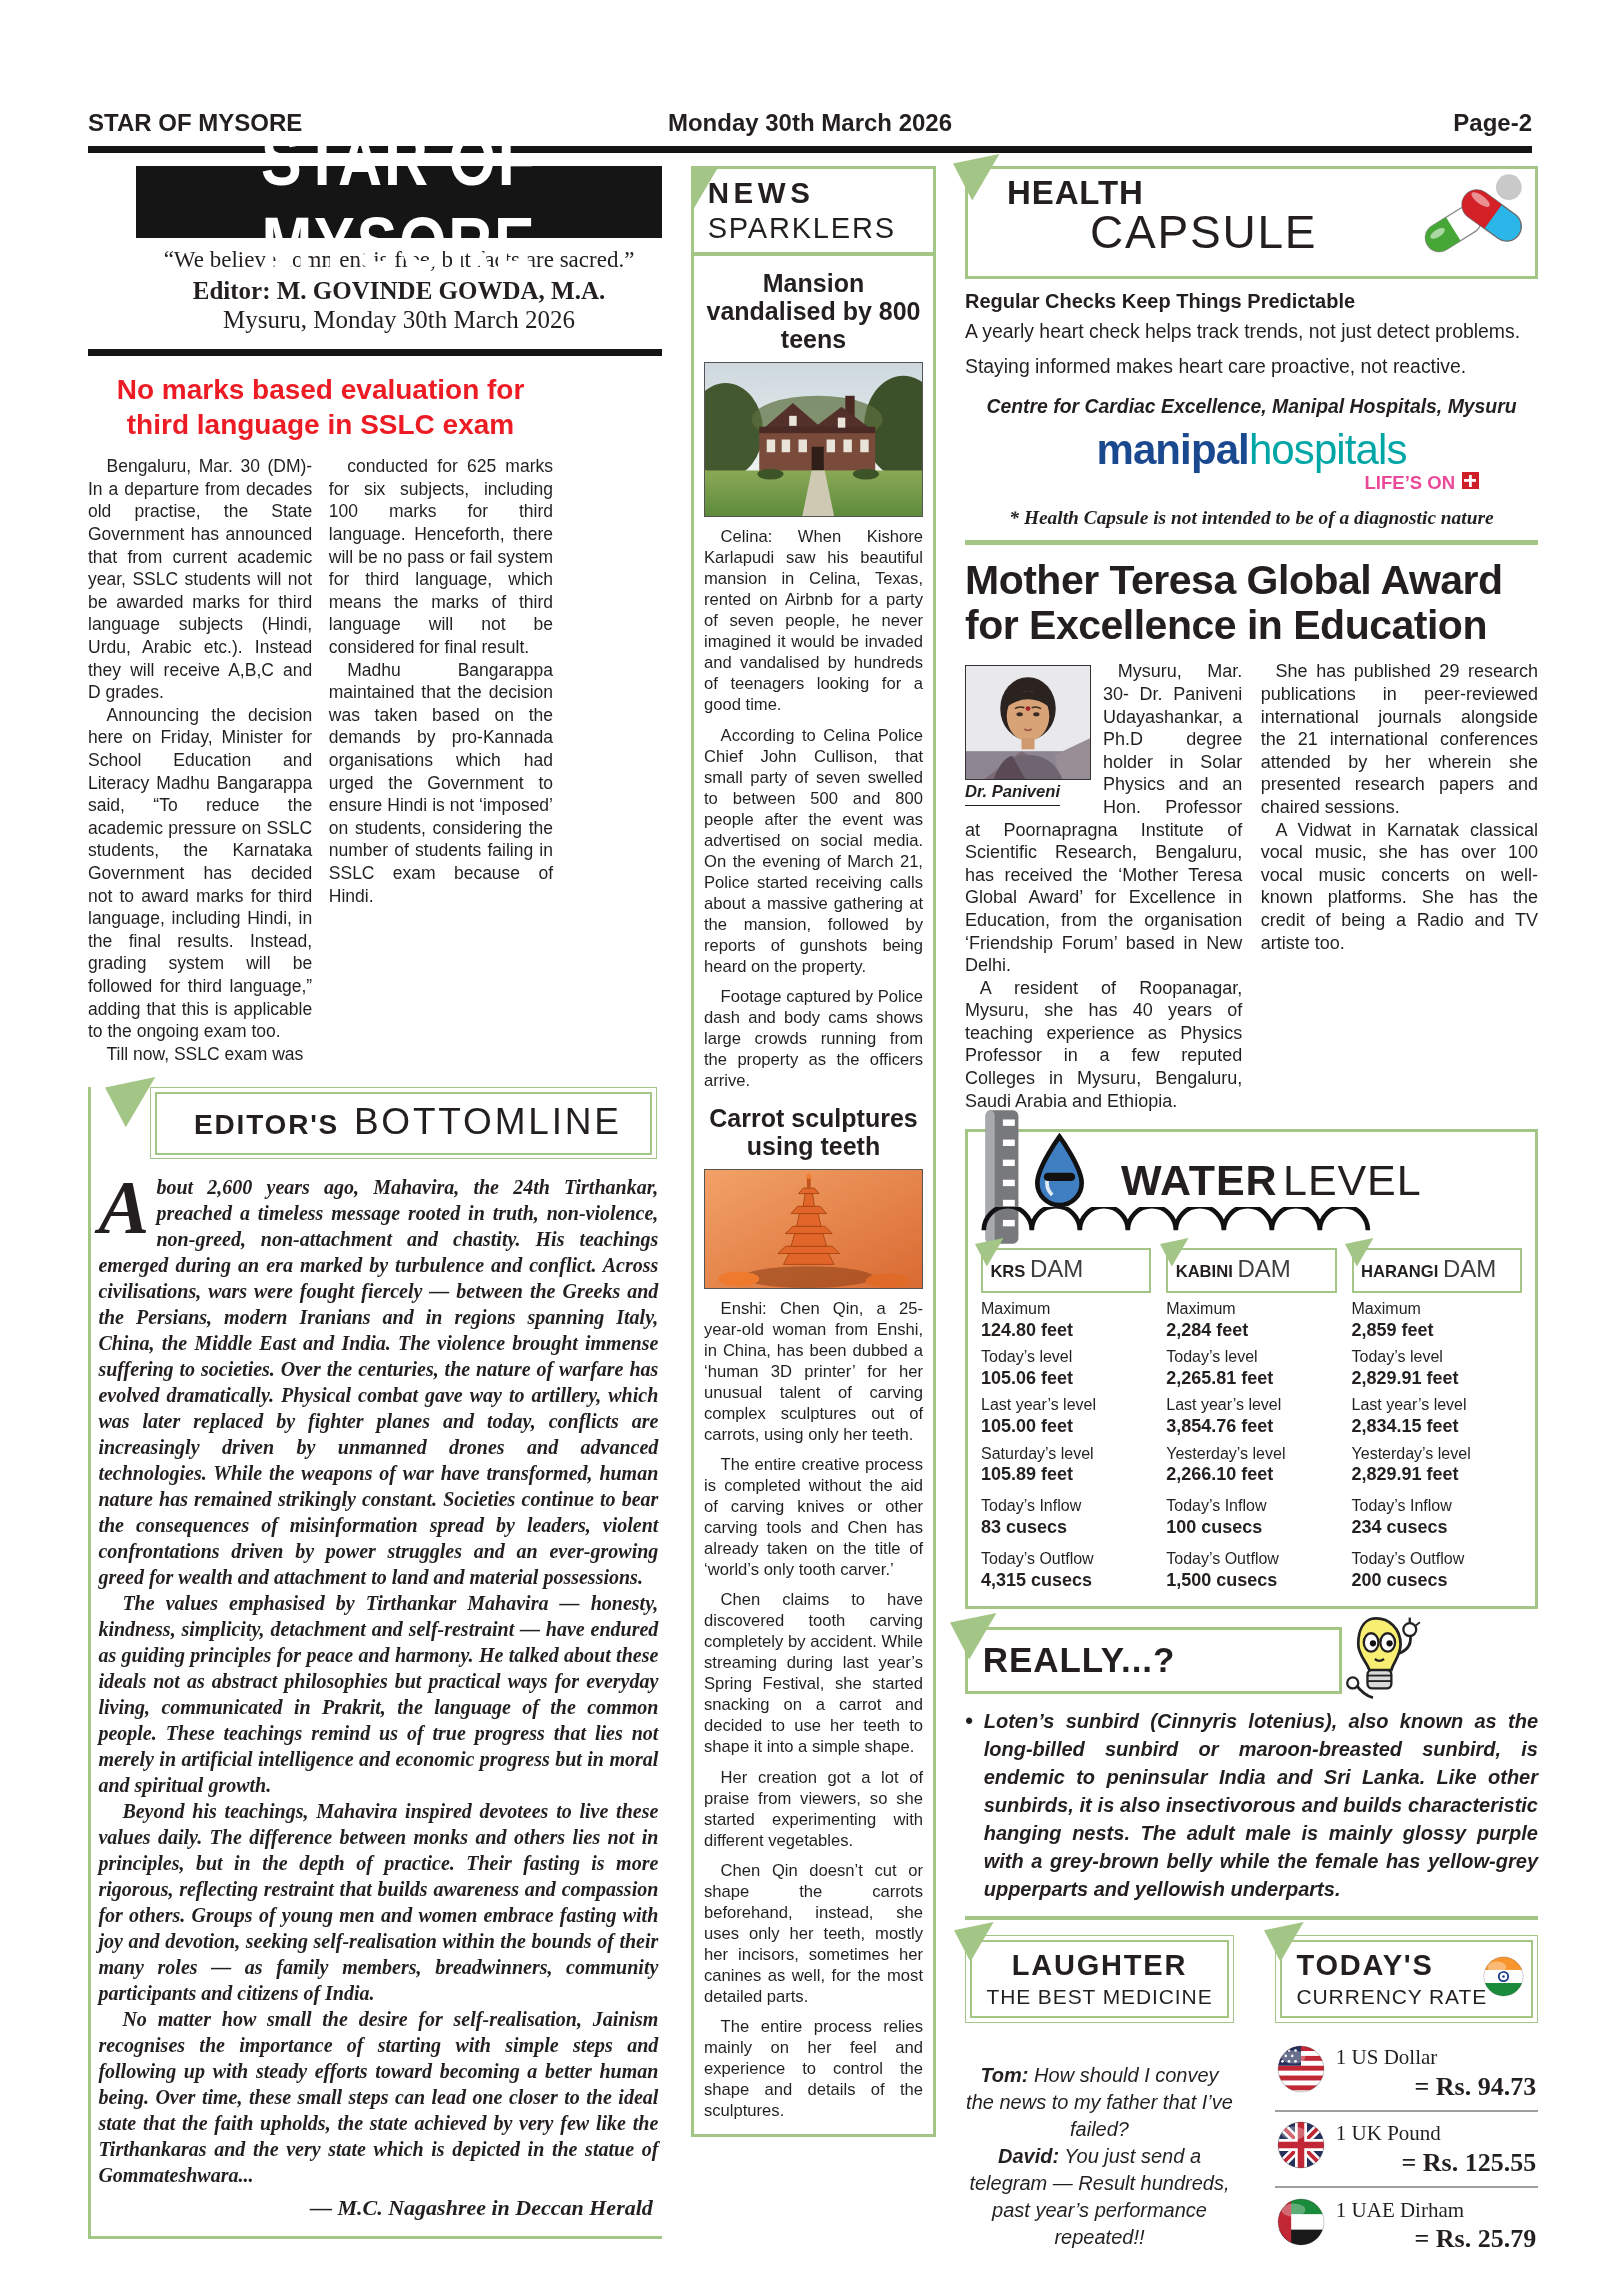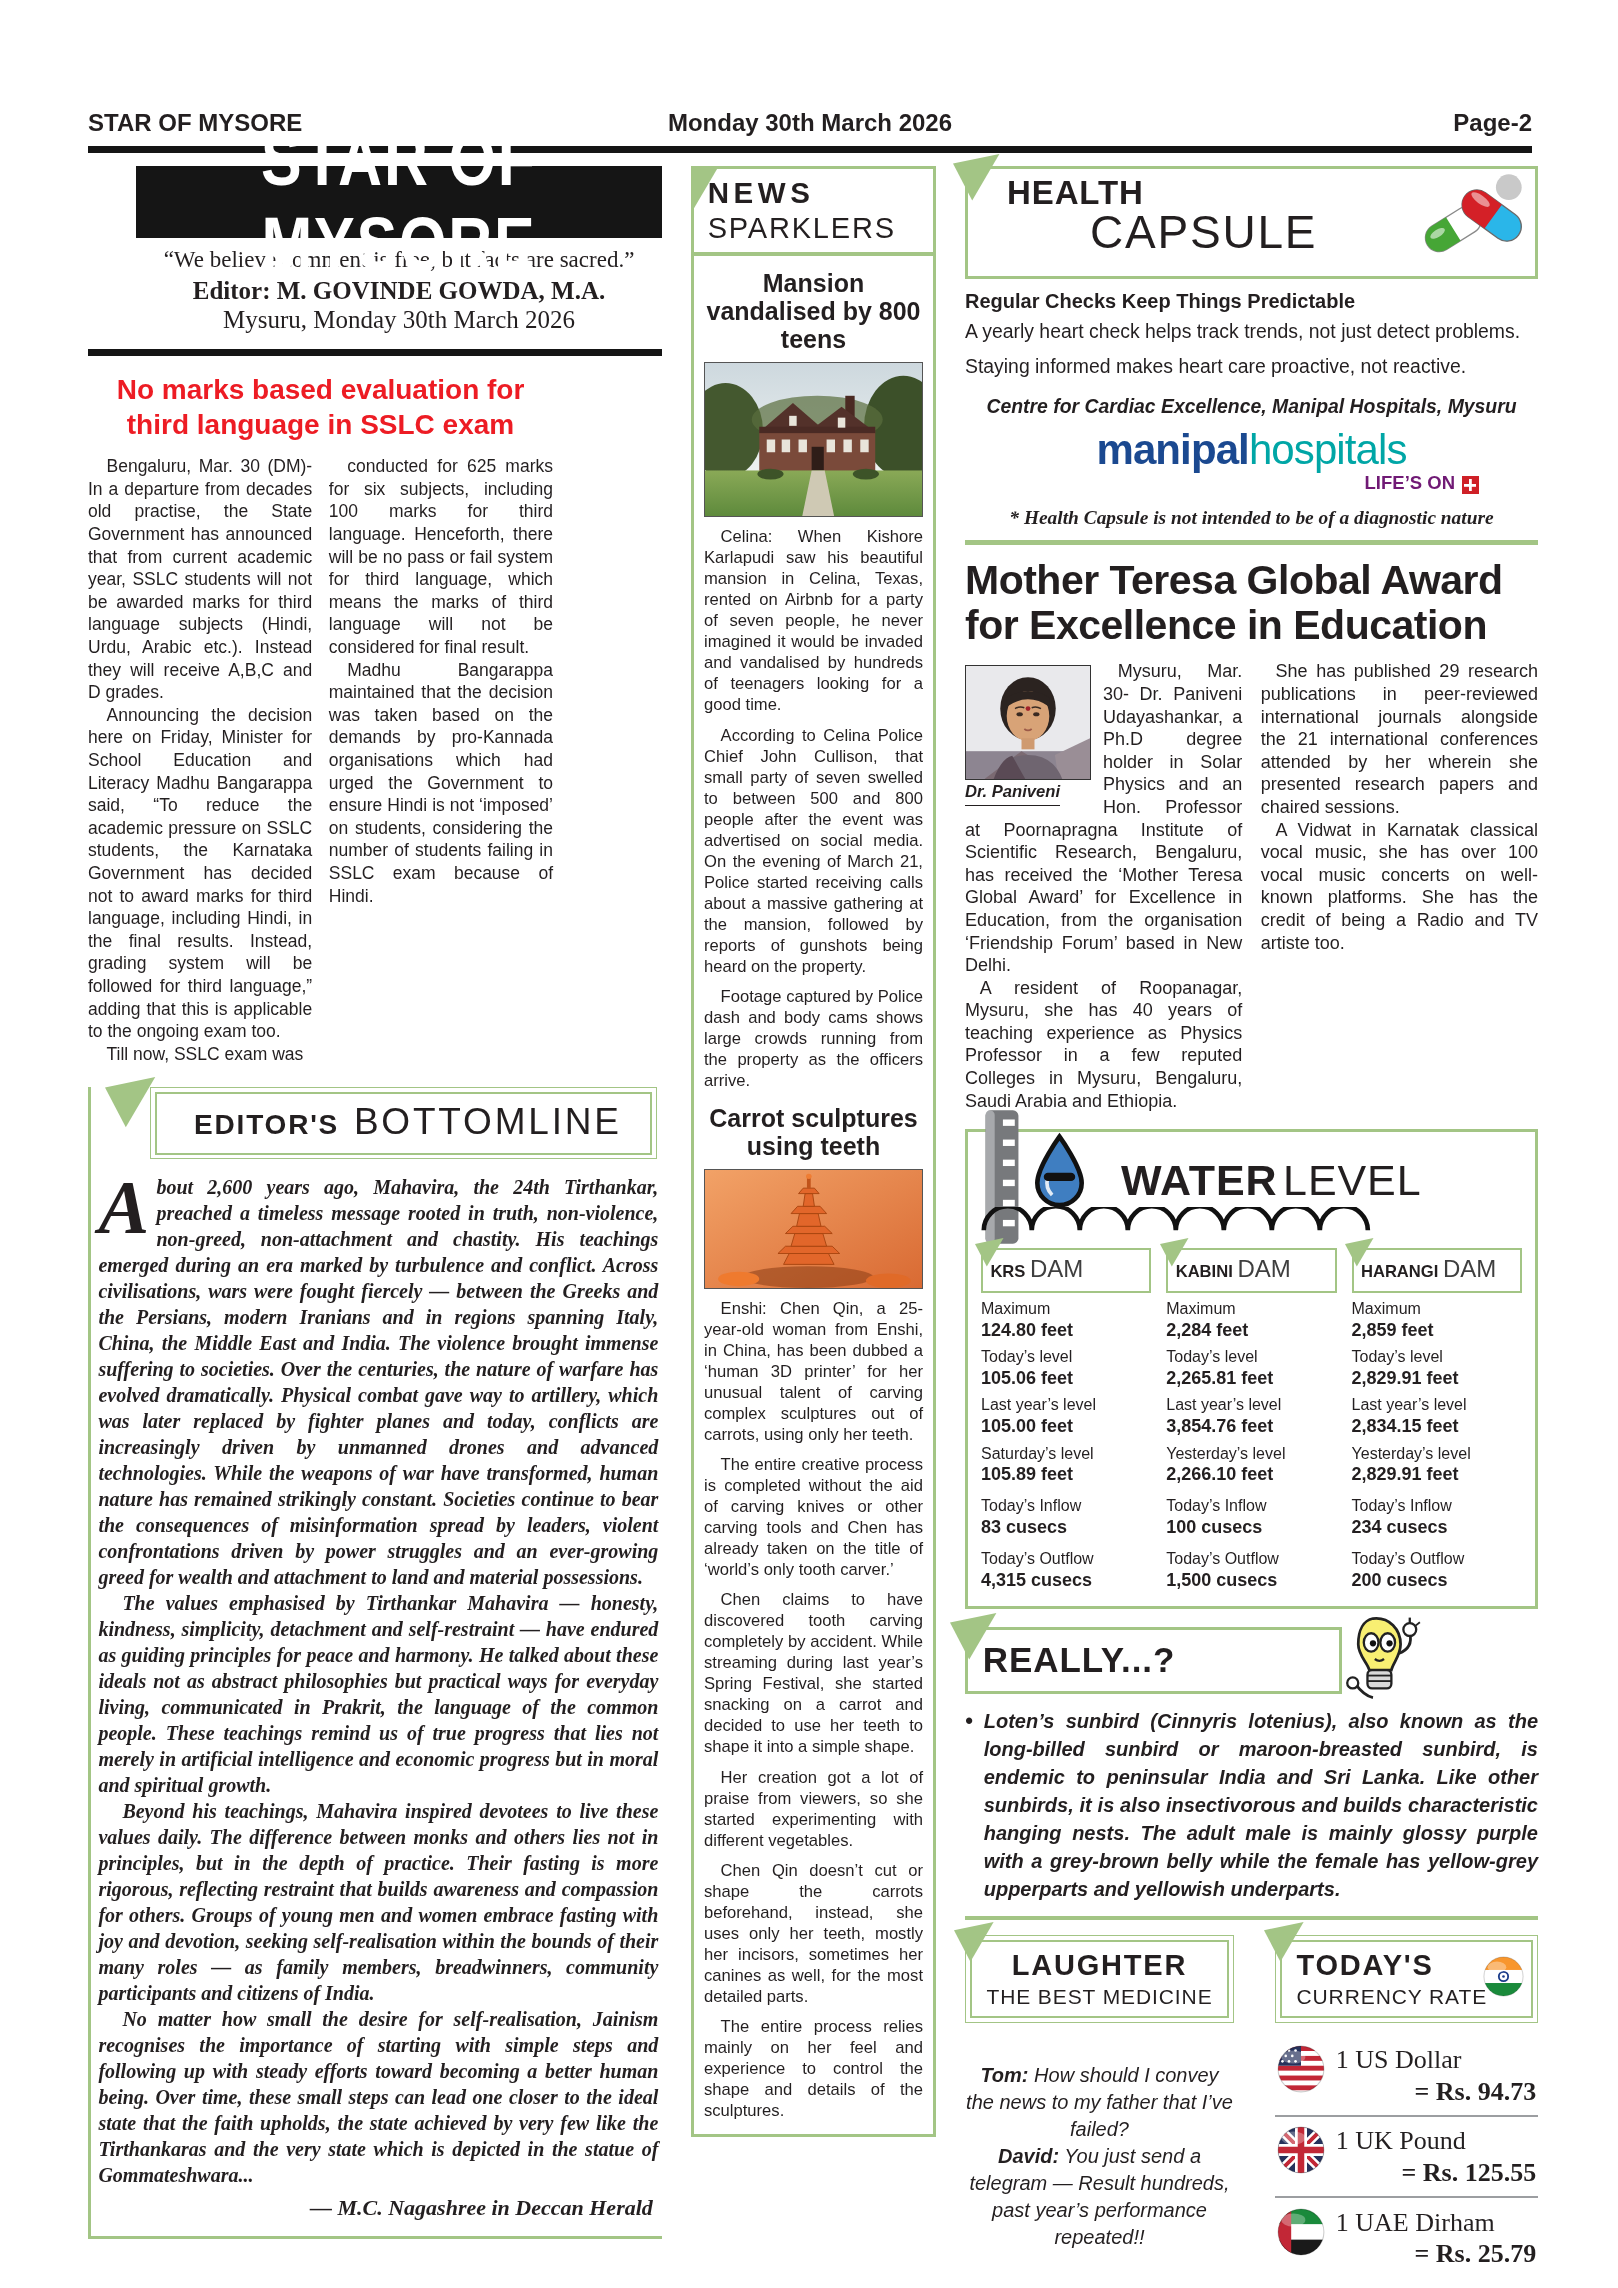--- a/index.html
+++ b/index.html
@@ -66,21 +66,21 @@
   .hc-arrow{left:-14.8px;top:-14.8px;width:48px;height:48px;}
   .hc-l1{font-size:33px;font-weight:bold;letter-spacing:0.9px;margin-left:28px;}
   .hc-l2{font-size:46px;letter-spacing:1.8px;margin:-7.4px 0 0 111px;}
   .hc-pills{position:absolute;right:3.7px;top:-1.8px;}
   .hc-heading{font-weight:bold;font-size:20px;margin-top:11px;}
   .hc-body{font-size:19.4px;line-height:35px;margin-top:1.8px;}
   .hc-credit{font-weight:bold;font-style:italic;font-size:19.4px;text-align:center;margin-top:11px;}
   .hc-logo{text-align:center;margin-top:7.4px;font-size:42px;letter-spacing:-0.9px;}
   .hc-logo .m{color:#1b4990;font-weight:bold;}
   .hc-logo .h{color:#00a6a6;}
-  .hc-tagline{display:flex;justify-content:flex-end;align-items:flex-end;gap:6.5px;color:#701a75;font-weight:bold;font-size:18.5px;margin:-1.8px 59px 0 0;}
+  .hc-tagline{display:flex;justify-content:flex-end;align-items:flex-start;gap:6.5px;color:#ec4899;font-weight:bold;font-size:18.5px;margin:-1.8px 59px 0 0;}
   .plus-box{width:17.5px;height:17.5px;flex:none;background:
       linear-gradient(#fff,#fff) center/2.8px 12px no-repeat,
       linear-gradient(#fff,#fff) center/12px 2.8px no-repeat,#cf2027;}
   .hc-disclaimer{font-family:"Liberation Serif",serif;font-weight:bold;font-style:italic;font-size:19.4px;text-align:center;margin-top:13px;}
   .green-rule{height:4.6px;background:var(--green);margin:11px 0 13px;}
   .mt-headline{font-size:41px;font-weight:bold;line-height:1.12;margin:1.8px 0 11px;letter-spacing:-0.5px;}
   .mt-cols{display:flex;gap:18.5px;}
   .mt-col{flex:1;font-size:18px;line-height:22.6px;text-align:justify;}
   .mt-col p{margin:0;text-indent:14.8px;}
   .photo-float{float:left;width:127px;margin:4.6px 11px 1.8px 0;}
@@ -122,21 +122,21 @@
   .laugh-l1{font-size:29px;font-weight:bold;letter-spacing:1.8px;}
   .laugh-l2{font-size:21px;letter-spacing:0.9px;margin-top:2.8px;}
   .joke{margin-top:39px;font-style:italic;font-size:20px;line-height:27px;text-align:center;}
   .joke p{margin:0;}
   .today-in{text-align:left;padding-left:14.8px;position:relative;}
   .flag-right{position:absolute;right:7.4px;top:14.8px;}
   .cur-rows{margin-top:13px;}
   .cur-row{display:flex;align-items:flex-start;gap:11px;padding:9.2px 1.8px 8.3px;border-bottom:2.8px solid #9c9ea1;}
   .cur-row:last-child{border-bottom:none;}
   .cur-text{flex:1;}
-  .cur-label{font-family:"Liberation Serif",serif;font-size:26px;}
+  .cur-label{font-family:"Liberation Serif",serif;font-size:21px;}
   .cur-rate{font-family:"Liberation Serif",serif;font-weight:bold;font-size:26px;text-align:right;margin-top:1.8px;}
 </style>
 </head>
 <body>
 
 <div class="page">
 
   <div class="runhead">
     <span class="l">STAR OF MYSORE</span>
     <span class="c">Monday 30th March 2026</span>

